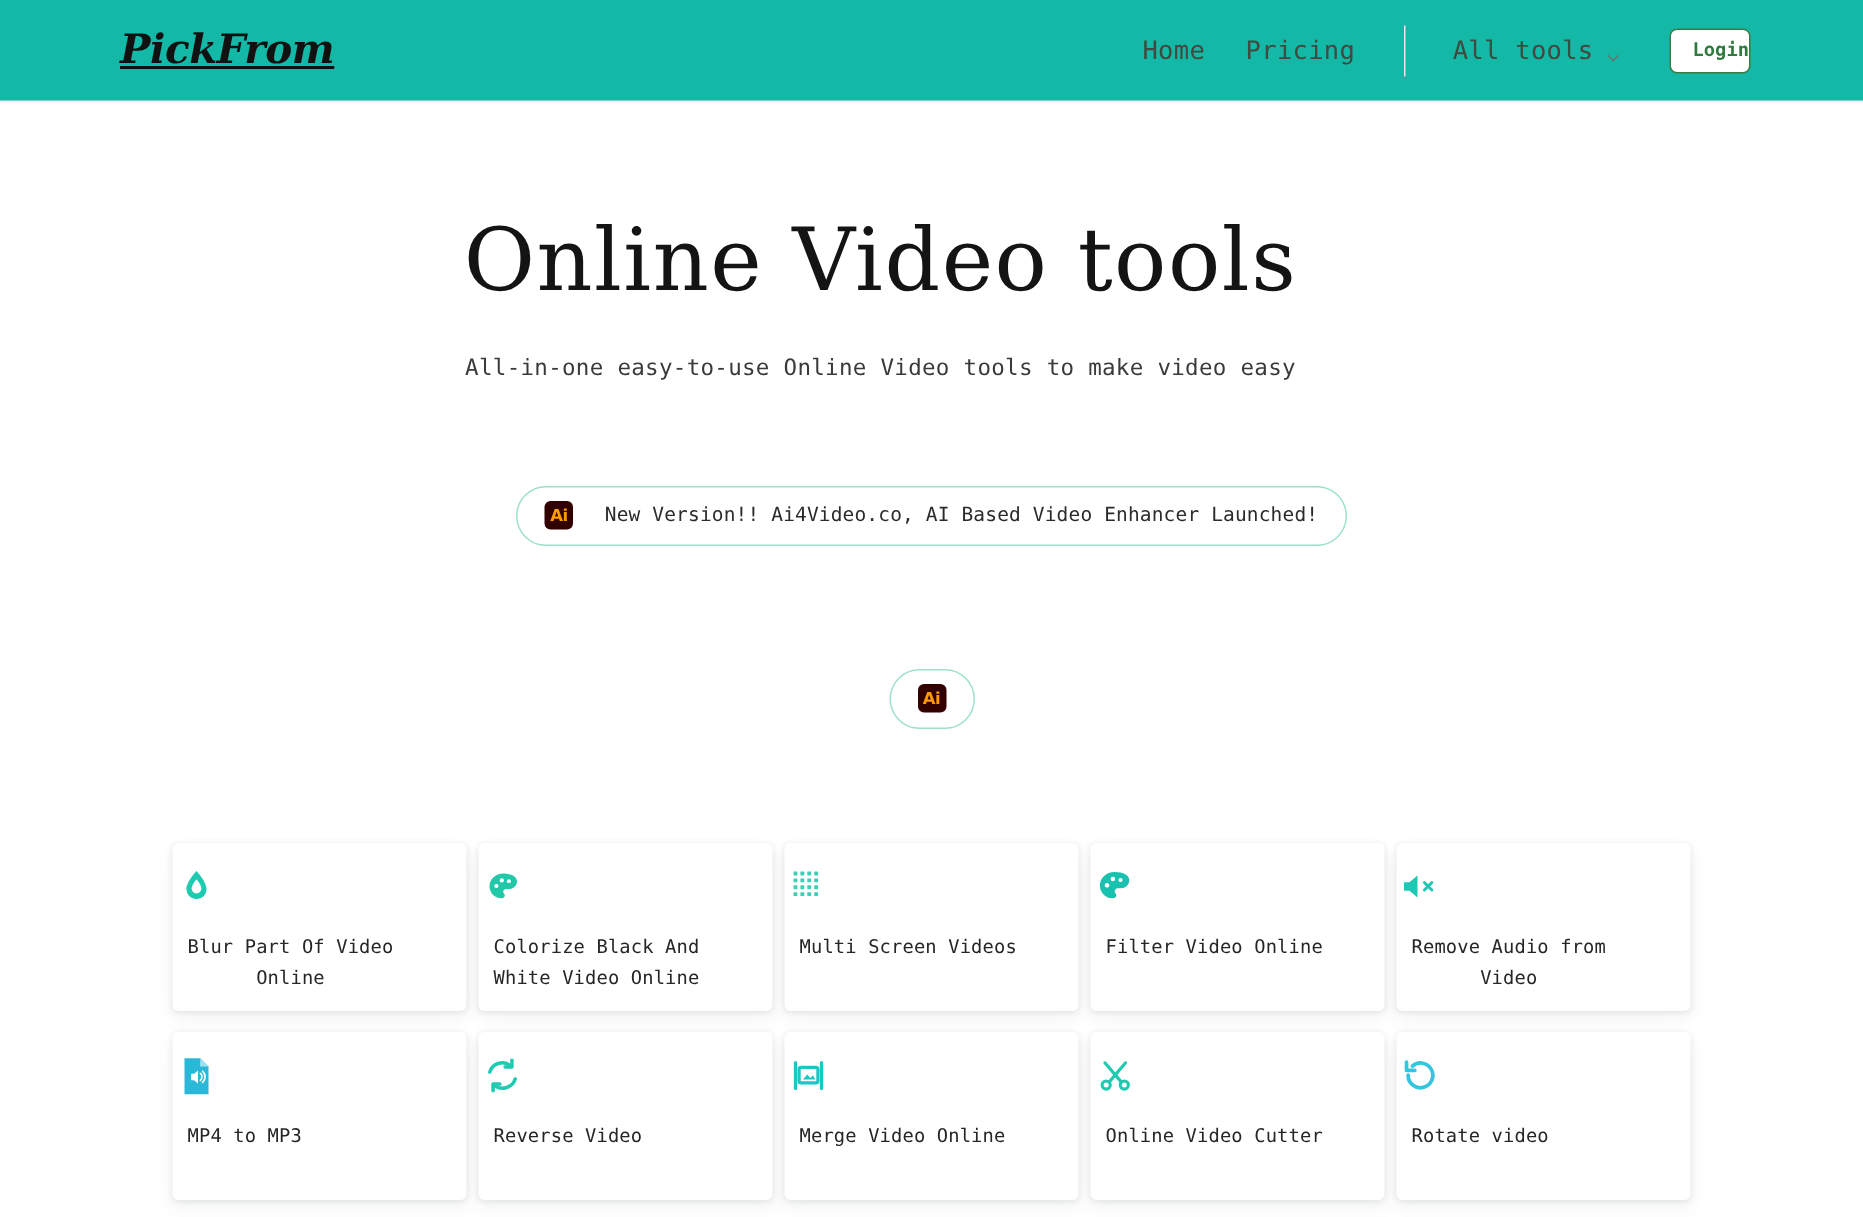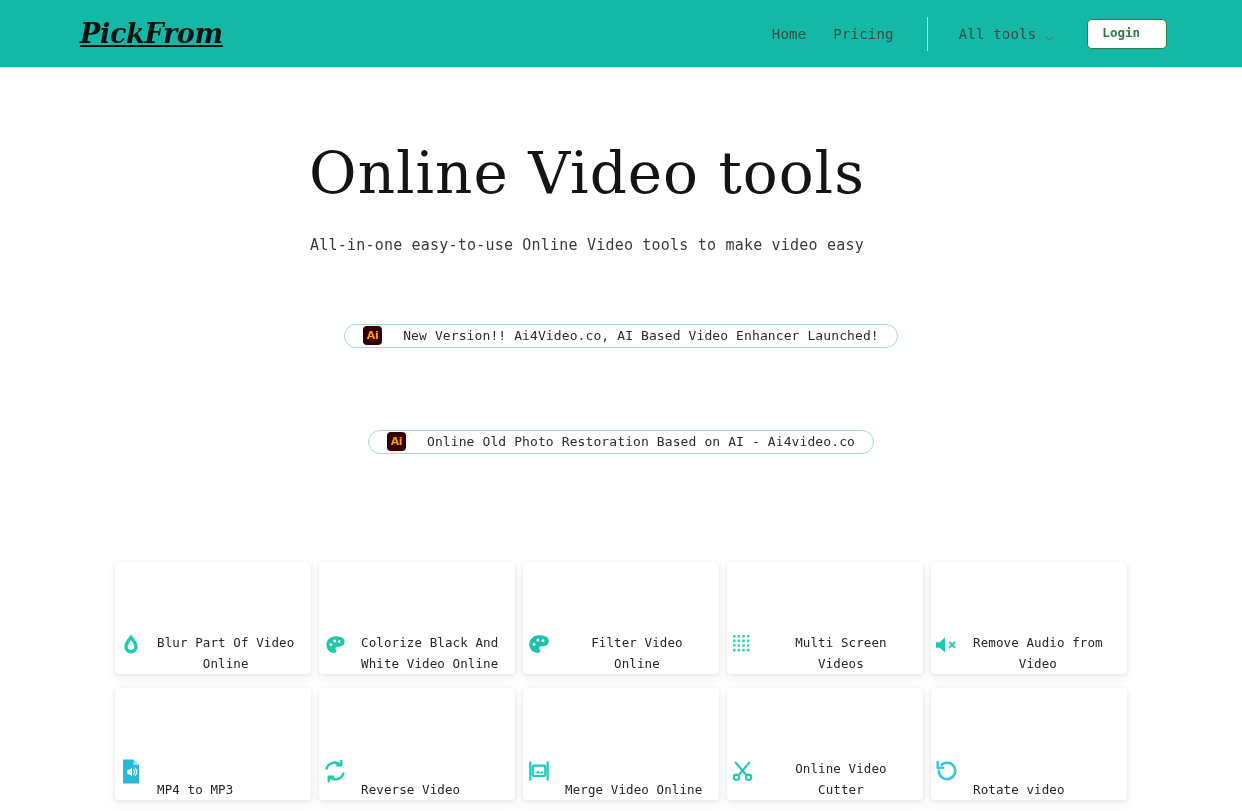--- a/index.html
+++ b/index.html
@@ -44,21 +44,21 @@
   .nav {
     position: absolute;
     right: 75px;
     top: 0;
     height: 68px;
     display: flex;
     align-items: center;
   }
 
   .nav-link {
-    font-size: 14px;
+    font-size: 17px;
     color: #3f4a40;
     text-decoration: none;
     white-space: nowrap;
     letter-spacing: 0.2px;
   }
 
   .nav-home { margin-right: 27px; }
   .nav-pricing { margin-right: 2px; }
 
   .nav-divider {
@@ -84,21 +84,21 @@
 
   .login-btn {
     margin-left: 32px;
     border: 1.3px solid #3a7d44;
     border-radius: 5px;
     background: #ffffff;
     color: #2f7a3e;
     font-family: "DejaVu Sans Mono", "Liberation Mono", monospace;
     font-size: 12.5px;
     font-weight: 700;
-    padding: 7px 26px 8px 14px;
+    padding: 7px 0 8px 14px;
     line-height: 1;
     cursor: pointer;
     white-space: nowrap;
   }
 
   
   .hero {
     width: 1174px;
     text-align: center;
   }
@@ -123,21 +123,21 @@
   
   .banner-wrap { width: 1242px; text-align: center; }
 
   .banner {
     display: inline-flex;
     align-items: center;
     justify-content: center;
     border: 1.2px solid #9fe0cd;
     border-radius: 999px;
     background: #ffffff;
-    height: 24px;
+    height: 40px;
     padding: 0 18px;
     text-decoration: none;
     white-space: nowrap;
     cursor: pointer;
   }
 
   .banner-1 { margin-top: 70px; }
   .banner-2 { margin-top: 82px; }
 
   .ai-badge {
@@ -175,22 +175,22 @@
     grid-auto-rows: 112px;
     column-gap: 8px;
     row-gap: 14px;
   }
 
   .card {
     background: #ffffff;
     border-radius: 4px;
     box-shadow: 0 1px 4px rgba(28, 36, 50, 0.10), 0 6px 14px rgba(28, 36, 50, 0.045);
     display: flex;
-    flex-direction: row;
-    align-items: flex-end;
+    flex-direction: column;
+    align-items: flex-start;
     justify-content: flex-start;
     padding-top: 13px;
     cursor: pointer;
     text-decoration: none;
     color: inherit;
   }
 
   .card-icon {
     width: 32px;
     height: 32px;
@@ -248,21 +248,20 @@
 <div class="banner-wrap">
   <a class="banner banner-1" href="#">
     <span class="ai-badge">Ai</span>
     <span class="banner-text">New Version!! Ai4Video.co, AI Based Video Enhancer Launched!</span>
   </a>
 </div>
 
 <div class="banner-wrap">
   <a class="banner banner-2" href="#">
     <span class="ai-badge">Ai</span>
-    <span class="banner-text">Online Old Photo Restoration Based on AI - Ai4video.co</span>
   </a>
 </div>
 
 <div class="grid">
 
   <a class="card" href="#">
     <span class="card-icon">
       <svg width="26" height="26" viewBox="0 0 24 24">
         <path d="M12 2.5c0 0 6.2 6.6 6.2 11.1A6.2 6.2 0 0 1 12 19.8a6.2 6.2 0 0 1-6.2-6.2C5.8 9.1 12 2.5 12 2.5z" fill="#1ecbb0"></path>
         <path d="M12 7.5c0 0 3 3.4 3 5.8a3 3 0 1 1-6 0c0-2.4 3-5.8 3-5.8z" fill="#ffffff"></path>
@@ -276,32 +275,20 @@
     <span class="card-icon">
       <svg width="25" height="25" viewBox="0 0 24 24">
         <path d="M12 3.2c-4.9 0-8.8 3.6-8.8 8.2 0 4.5 3.7 7.7 7.6 7.7 1.4 0 2.2-.8 2.2-1.8 0-.5-.2-.9-.5-1.2-.3-.3-.5-.7-.5-1.2 0-1 .8-1.8 1.9-1.8h1.6c3 0 5.3-2.2 5.3-5 0-2.8-3.3-4.9-8.8-4.9z" fill="#22c9a8"></path>
         <circle cx="7.6" cy="11.2" r="1.35" fill="#ffffff"></circle>
         <circle cx="11.1" cy="7.6" r="1.35" fill="#ffffff"></circle>
         <circle cx="15.6" cy="8.1" r="1.25" fill="#ffffff"></circle>
       </svg>
     </span>
     <span class="card-label">Colorize Black And
 White Video Online</span>
-  </a>
-
-  <a class="card" href="#">
-    <span class="card-icon">
-      <svg width="26" height="26" viewBox="0 0 24 24">
-        <path d="M12 3c-5 0-9 3.7-9 8.4 0 4.6 3.8 7.9 7.8 7.9 1.4 0 2.3-.8 2.3-1.9 0-.5-.2-.9-.5-1.2-.3-.3-.5-.7-.5-1.2 0-1 .9-1.9 2-1.9h1.6c3.1 0 5.4-2.2 5.4-5.1C21.1 5.1 17.6 3 12 3z" fill="#19c2ae"></path>
-        <circle cx="7.4" cy="11.3" r="1.4" fill="#ffffff"></circle>
-        <circle cx="11" cy="7.4" r="1.4" fill="#ffffff"></circle>
-        <circle cx="15.7" cy="8" r="1.3" fill="#ffffff"></circle>
-      </svg>
-    </span>
-    <span class="card-label">Filter Video Online</span>
   </a>
 
   <a class="card" href="#">
     <span class="card-icon">
       <svg width="24" height="24" viewBox="0 0 24 24">
         <g fill="#3ecfb6">
           <rect x="2" y="2" width="2.6" height="2.6" rx="0.4"></rect>
           <rect x="6.6" y="2" width="2.6" height="2.6" rx="0.4"></rect>
           <rect x="11.2" y="2" width="2.6" height="2.6" rx="0.4"></rect>
           <rect x="15.8" y="2" width="2.6" height="2.6" rx="0.4"></rect>
@@ -318,20 +305,32 @@
           <rect x="11.2" y="15.8" width="2.6" height="2.6" rx="0.4"></rect>
           <rect x="15.8" y="15.8" width="2.6" height="2.6" rx="0.4"></rect>
         </g>
       </svg>
     </span>
     <span class="card-label">Multi Screen Videos</span>
   </a>
 
   <a class="card" href="#">
     <span class="card-icon">
+      <svg width="26" height="26" viewBox="0 0 24 24">
+        <path d="M12 3c-5 0-9 3.7-9 8.4 0 4.6 3.8 7.9 7.8 7.9 1.4 0 2.3-.8 2.3-1.9 0-.5-.2-.9-.5-1.2-.3-.3-.5-.7-.5-1.2 0-1 .9-1.9 2-1.9h1.6c3.1 0 5.4-2.2 5.4-5.1C21.1 5.1 17.6 3 12 3z" fill="#19c2ae"></path>
+        <circle cx="7.4" cy="11.3" r="1.4" fill="#ffffff"></circle>
+        <circle cx="11" cy="7.4" r="1.4" fill="#ffffff"></circle>
+        <circle cx="15.7" cy="8" r="1.3" fill="#ffffff"></circle>
+      </svg>
+    </span>
+    <span class="card-label">Filter Video Online</span>
+  </a>
+
+  <a class="card" href="#">
+    <span class="card-icon">
       <svg width="28" height="24" viewBox="0 0 28 24">
         <path d="M3 9.2h3.6L12 4.6v14.8L6.6 14.8H3z" fill="#1ec8b4"></path>
         <g stroke="#1ec8b4" stroke-width="1.9" stroke-linecap="round">
           <path d="M16.6 9.3 L21.6 14.3"></path>
           <path d="M21.6 9.3 L16.6 14.3"></path>
         </g>
       </svg>
     </span>
     <span class="card-label">Remove Audio from
 Video</span>

